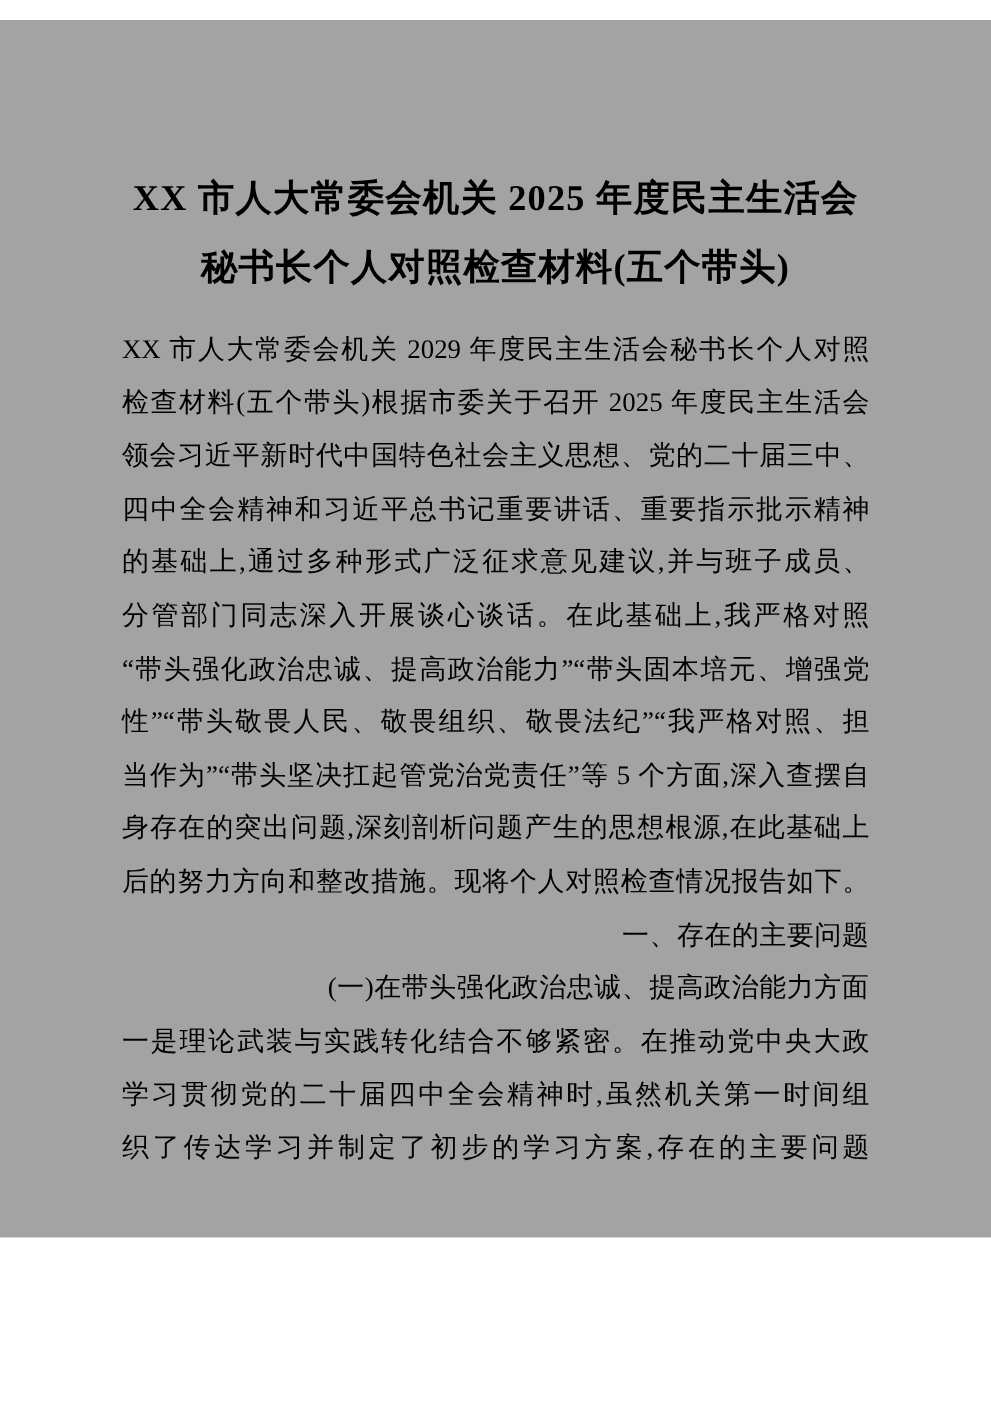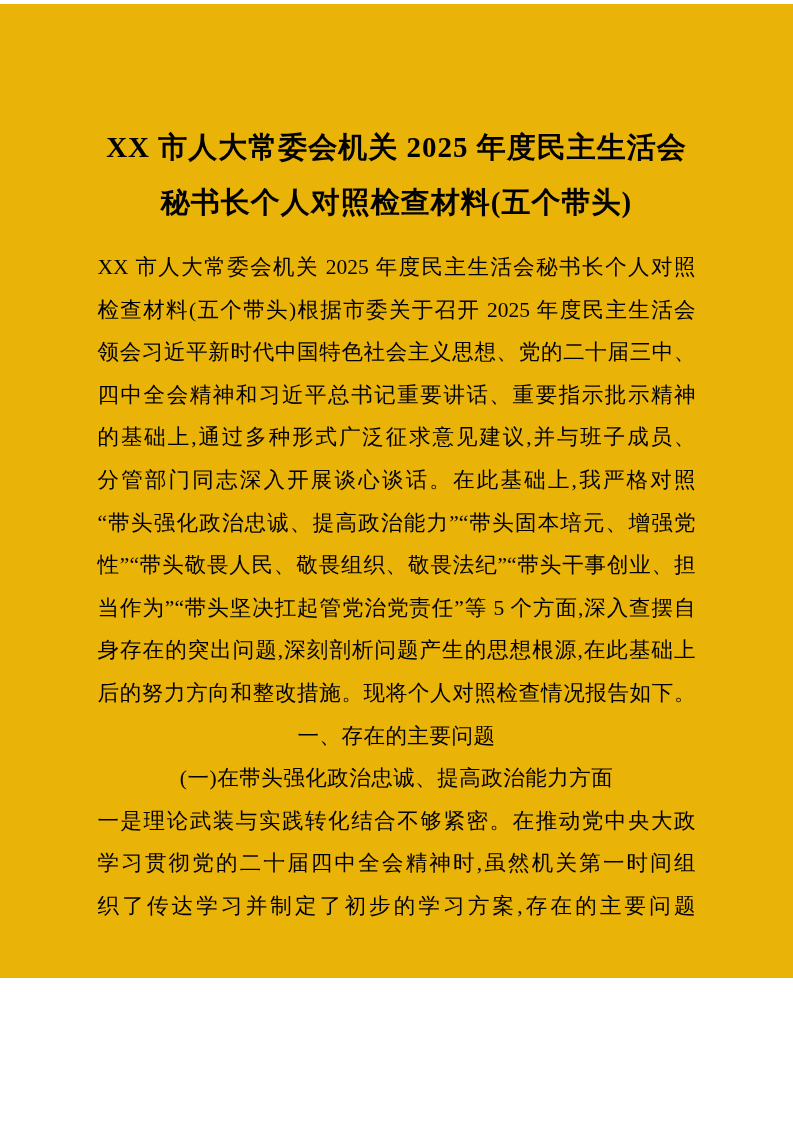--- a/index.html
+++ b/index.html
@@ -1,22 +1,22 @@
 <!DOCTYPE html>
 <html><head>
 <meta charset="utf-8">
 <style>
   * { margin: 0; padding: 0; box-sizing: border-box; }
   html, body { background: #ffffff; }
   .page {
     position: relative;
     width: 793px;
     height: 974px;
-    margin: 4px auto;
-    background: #eab308;
+    margin: 16px auto;
+    background: #a3a3a3;
     color: #000000;
     overflow: hidden;
     font-family: "Liberation Serif", "DejaVu Serif", serif;
   }
   .content {
     width: 598px;
     margin: 0 auto;
     padding-top: 116px;
   }
   .doc-title {
@@ -35,42 +35,42 @@
     width: 100%;
     white-space: nowrap;
   }
   .body-line.justify {
     white-space: normal;
     text-align: justify;
     text-align-last: justify;
     text-justify: inter-character;
   }
   .body-line.plain {
-    text-align: center;
+    text-align: right;
     letter-spacing: 0.5px;
   }
 </style>
 </head>
 <body>
 
 <div class="page">
   <div class="content">
     <div class="doc-title">
       <div>XX 市人大常委会机关 2025 年度民主生活会</div>
       <div>秘书长个人对照检查材料(五个带头)</div>
     </div>
     <div class="doc-body" id="body-lines">
-        <div class="body-line justify">XX 市人大常委会机关 2025 年度民主生活会秘书长个人对照</div>
+        <div class="body-line justify">XX 市人大常委会机关 2029 年度民主生活会秘书长个人对照</div>
         <div class="body-line justify">检查材料(五个带头)根据市委关于召开 2025 年度民主生活会</div>
         <div class="body-line justify">领会习近平新时代中国特色社会主义思想、党的二十届三中、</div>
         <div class="body-line justify">四中全会精神和习近平总书记重要讲话、重要指示批示精神</div>
         <div class="body-line justify">的基础上,通过多种形式广泛征求意见建议,并与班子成员、</div>
         <div class="body-line justify">分管部门同志深入开展谈心谈话。在此基础上,我严格对照</div>
         <div class="body-line justify">“带头强化政治忠诚、提高政治能力”“带头固本培元、增强党</div>
-        <div class="body-line justify">性”“带头敬畏人民、敬畏组织、敬畏法纪”“带头干事创业、担</div>
+        <div class="body-line justify">性”“带头敬畏人民、敬畏组织、敬畏法纪”“我严格对照、担</div>
         <div class="body-line justify">当作为”“带头坚决扛起管党治党责任”等 5 个方面,深入查摆自</div>
         <div class="body-line justify">身存在的突出问题,深刻剖析问题产生的思想根源,在此基础上</div>
         <div class="body-line justify">后的努力方向和整改措施。现将个人对照检查情况报告如下。</div>
         <div class="body-line plain">一、存在的主要问题</div>
         <div class="body-line plain">(一)在带头强化政治忠诚、提高政治能力方面</div>
         <div class="body-line justify">一是理论武装与实践转化结合不够紧密。在推动党中央大政</div>
         <div class="body-line justify">学习贯彻党的二十届四中全会精神时,虽然机关第一时间组</div>
         <div class="body-line justify">织了传达学习并制定了初步的学习方案,存在的主要问题</div>
       </div>
   </div>

